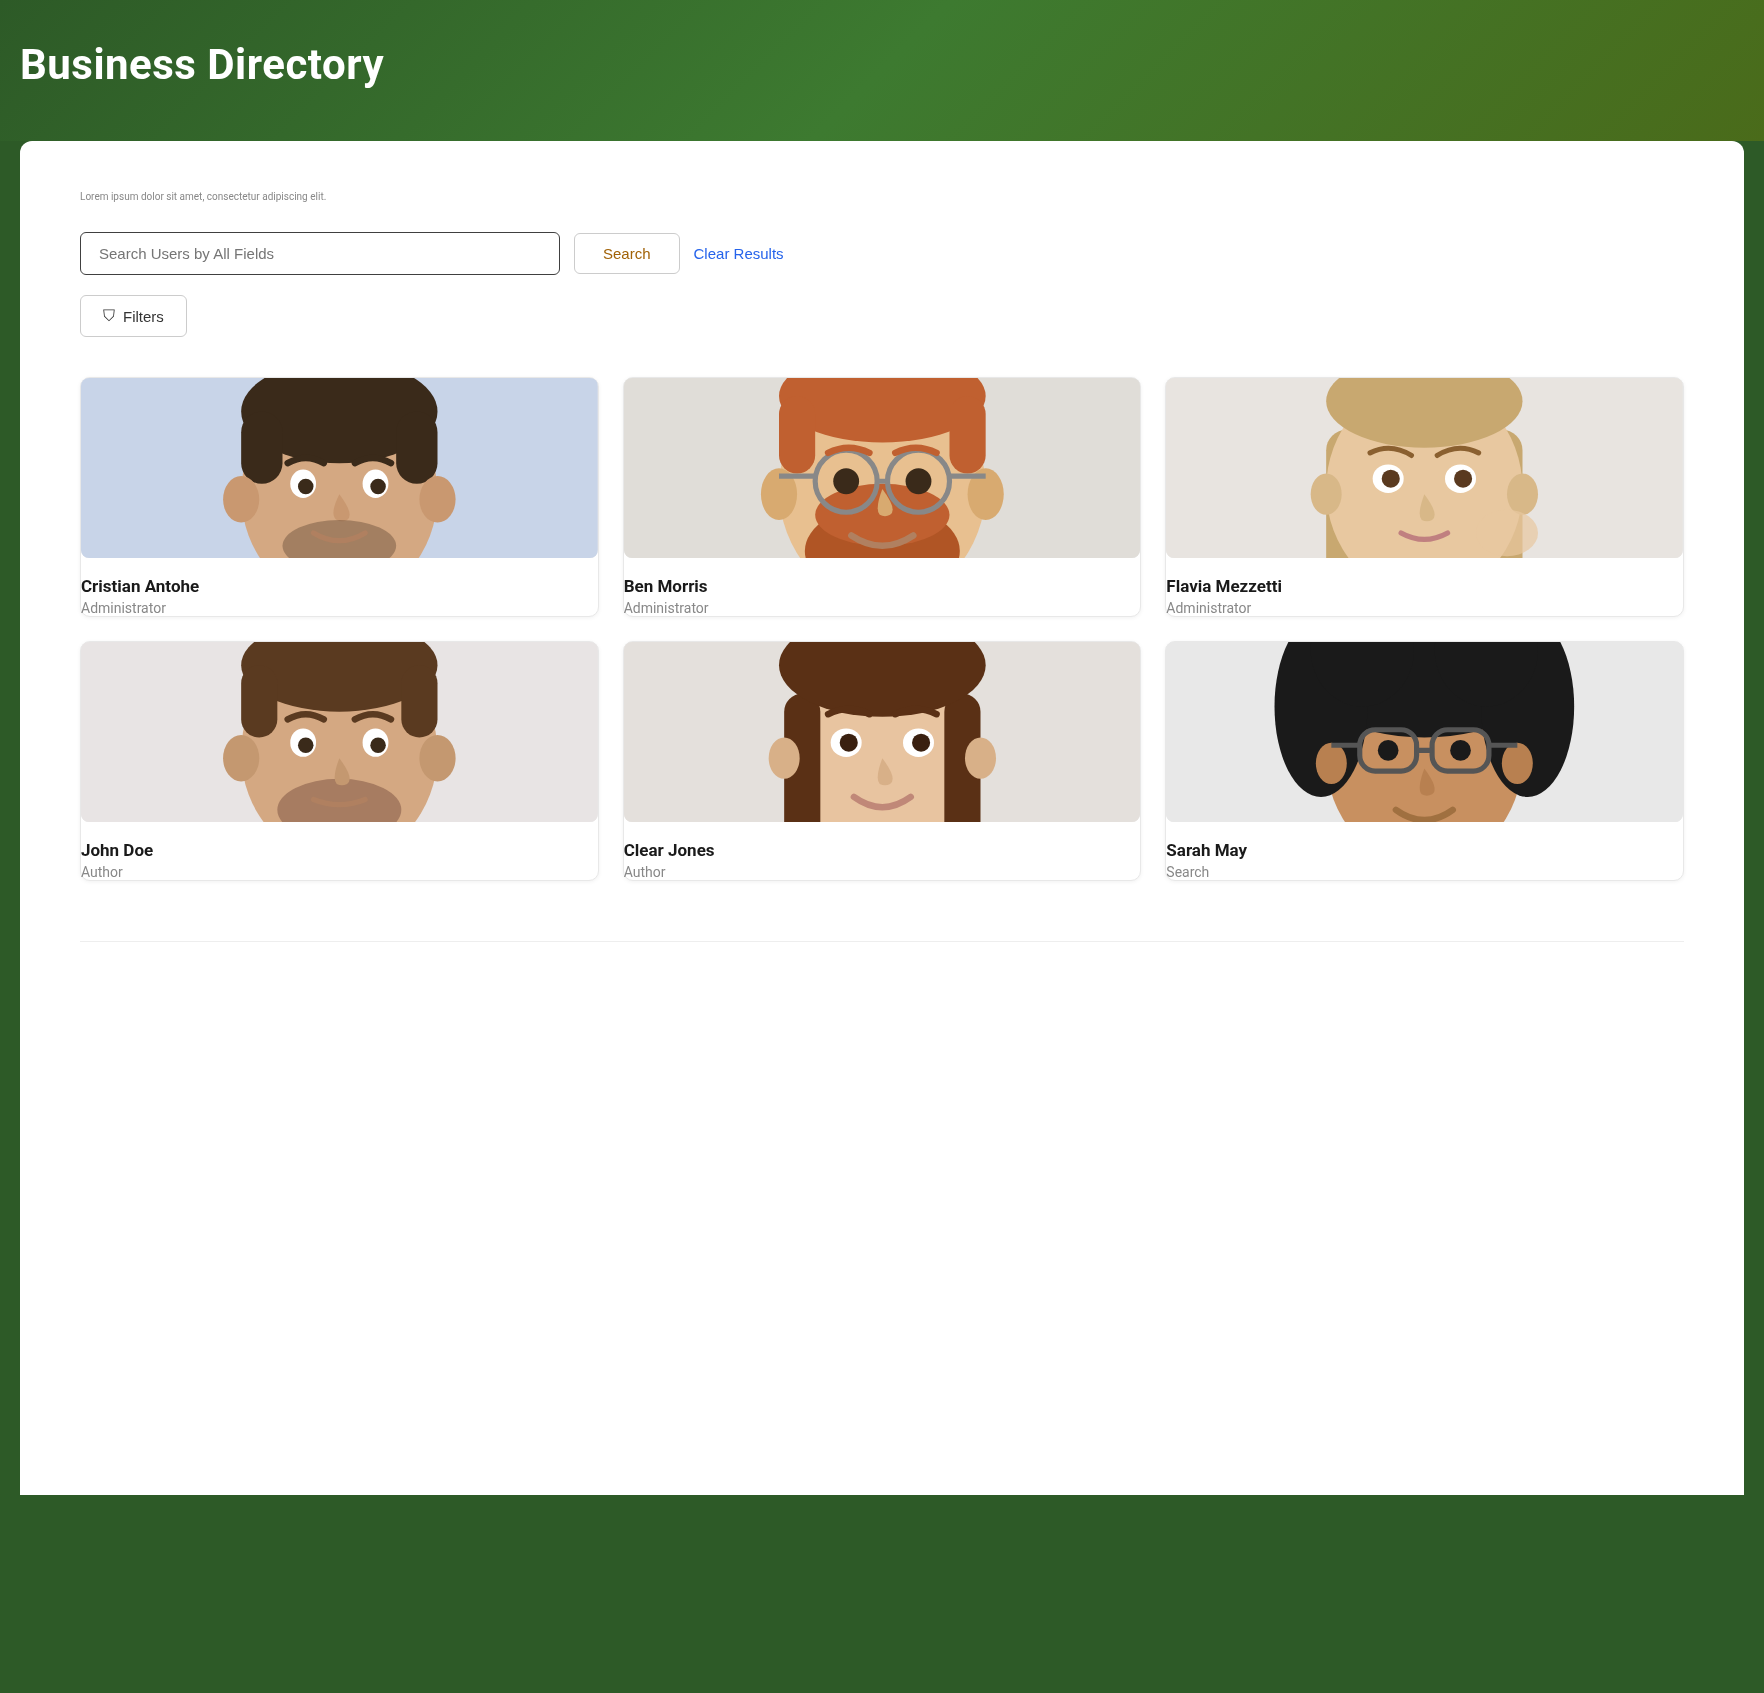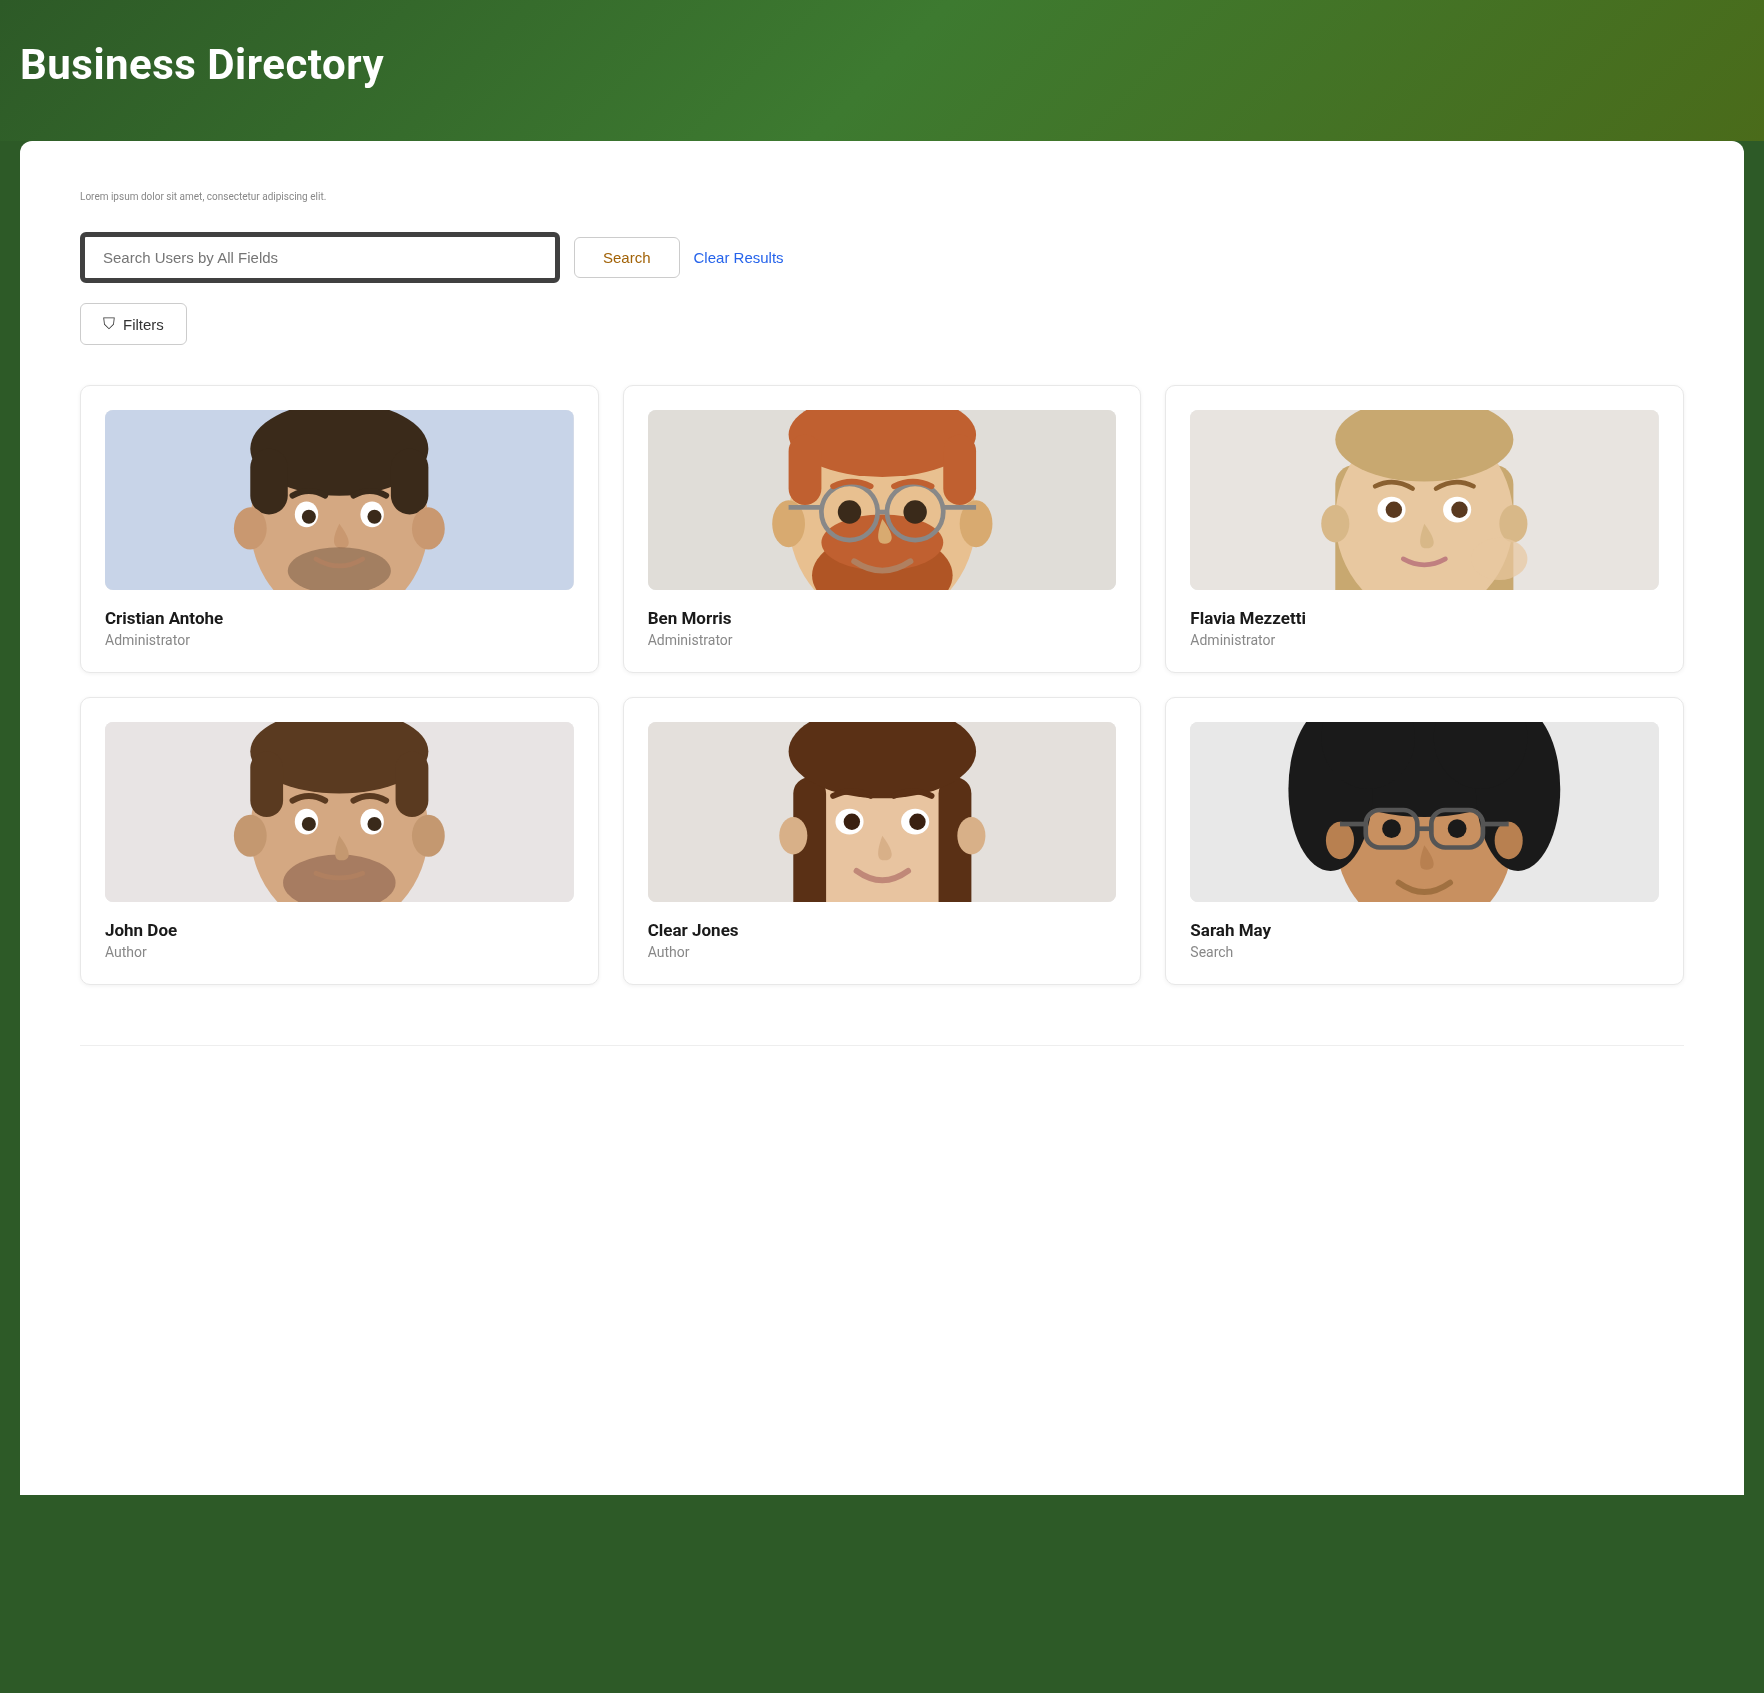--- a/index.html
+++ b/index.html
@@ -64,21 +64,21 @@
       display: flex;
       align-items: center;
       gap: 14px;
       margin-bottom: 20px;
     }
 
     .search-input {
       flex: 1;
       max-width: 480px;
       padding: 12px 18px;
-      border: 5px solid #404040;
+      border: 1px solid #404040;
       border-radius: 6px;
       font-size: 15px;
       color: #999;
       outline: none;
     }
 
     .search-button {
       padding: 11px 28px;
       border: 1px solid #ccc;
       border-radius: 6px;
@@ -120,21 +120,20 @@
 
     .users-grid {
       display: grid;
       grid-template-columns: repeat(3, 1fr);
       gap: 24px;
     }
 
     .user-card {
       border: 1px solid #e8e8e8;
       border-radius: 10px;
-      padding: 24px;
       background: white;
       box-shadow: 0 1px 4px rgba(0,0,0,0.06);
     }
 
     .user-avatar-container {
       background: #e8e8e8;
       border-radius: 8px;
       height: 180px;
       margin-bottom: 18px;
       overflow: hidden;

